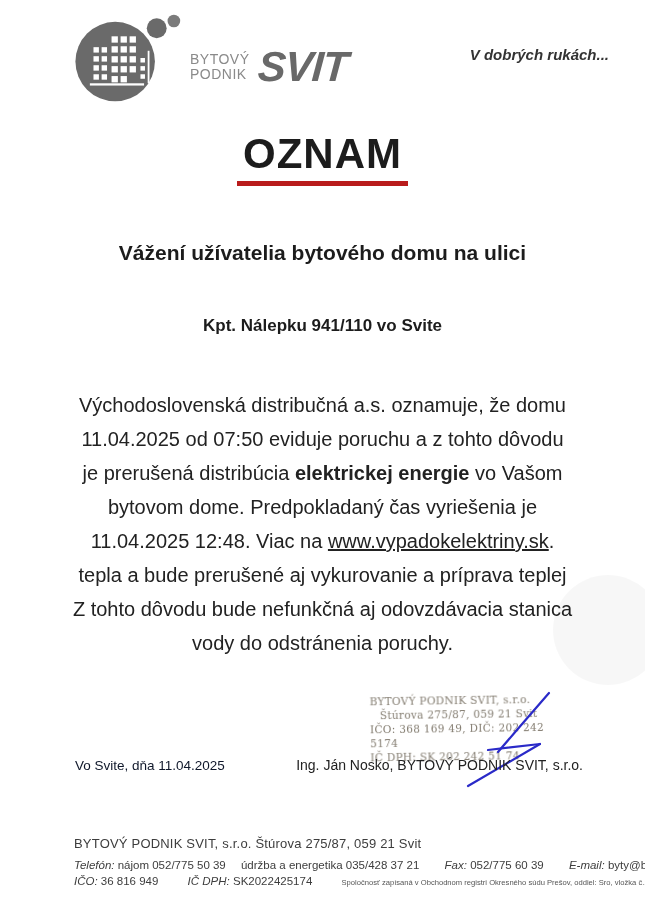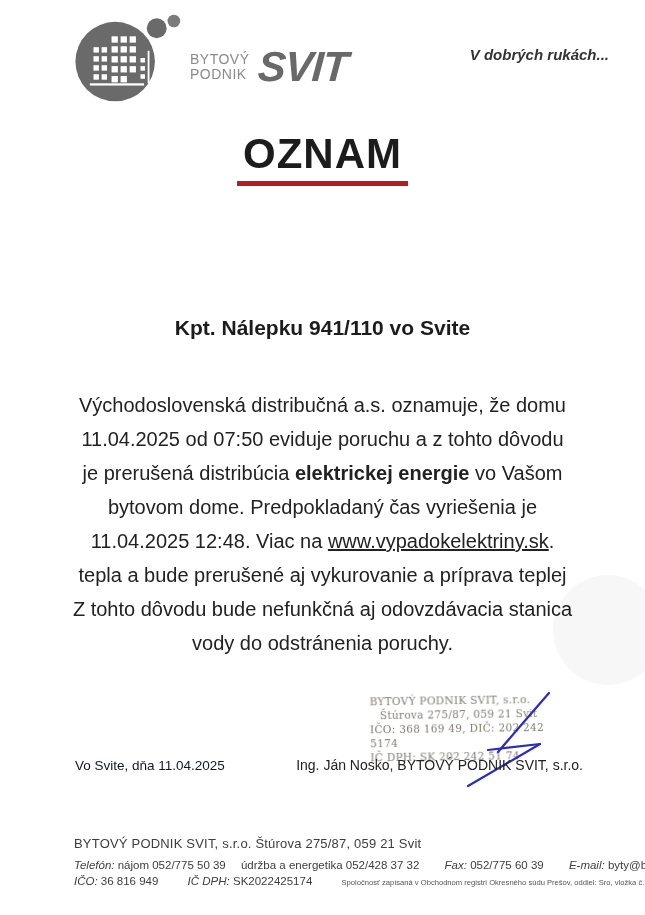--- a/index.html
+++ b/index.html
@@ -12,21 +12,21 @@
   .logo-icon{width:112px;height:92px;}
   .logo-text{display:flex;align-items:center;margin-left:8px;margin-top:18px;}
   .logo-lines{font-size:14px;line-height:15px;color:#8a8a8a;letter-spacing:.5px;font-weight:500;}
   .logo-brand{font-size:42px;font-weight:bold;font-style:italic;color:#696969;margin-left:8px;letter-spacing:-1px;transform:skewX(-4deg);}
   .tagline{position:absolute;top:46px;right:36px;font-size:15px;font-weight:bold;font-style:italic;color:#333;}
   
   .title{position:absolute;top:130px;left:0;width:100%;text-align:center;}
   .title span{display:inline-block;font-size:42px;font-weight:bold;letter-spacing:1px;border-bottom:5px solid #b91c1c;padding:0 6px 3px 6px;}
   
   .salutation{position:absolute;top:241px;left:0;width:100%;text-align:center;font-size:21px;font-weight:bold;}
-  .address{position:absolute;top:316px;left:0;width:100%;text-align:center;font-size:21px;font-weight:bold;}
+  .address{position:absolute;top:316px;left:0;width:100%;text-align:center;font-size:17px;font-weight:bold;}
   
   .body-text{position:absolute;top:388px;left:40px;width:565px;text-align:center;font-size:20px;line-height:34px;color:#222;}
   .body-text .b{font-weight:bold;}
   .body-text .lnk{text-decoration:underline;color:#222;cursor:pointer;}
   
   .stamp{position:absolute;top:693px;left:370px;width:190px;font-family:"DejaVu Serif","Liberation Serif",serif;
     font-size:10.5px;line-height:14px;color:rgba(125,118,105,.95);letter-spacing:.3px;transform:rotate(-.8deg);filter:blur(.2px);}
   .stamp div:nth-child(2){padding-left:10px;}
   
   .signature-svg{position:absolute;top:680px;left:440px;width:130px;height:115px;pointer-events:none;}
@@ -99,20 +99,21 @@
       </div>
       <div class="logo-brand">SVIT</div>
     </div>
   </div>
   <div class="tagline">V dobrých rukách...</div>
 
   <div class="title">
     <span>OZNAM</span>
   </div>
 
+  <div class="salutation">Vážení užívatelia bytového domu na ulici</div>
   <div class="address">Kpt. Nálepku 941/110 vo Svite</div>
 
   <div class="body-text">
     <div>Východoslovenská distribučná a.s. oznamuje, že domu</div>
     <div>11.04.2025 od 07:50 eviduje poruchu a z tohto dôvodu</div>
     <div><span>je prerušená distribúcia </span><span class="b">elektrickej energie</span><span> vo Vašom</span></div>
     <div>bytovom dome. Predpokladaný čas vyriešenia je</div>
     <div><span>11.04.2025 12:48. Viac na </span><span class="lnk">www.vypadokelektriny.sk</span><span>.</span></div>
     <div>tepla a bude prerušené aj vykurovanie a príprava teplej</div>
     <div>Z tohto dôvodu bude nefunkčná aj odovzdávacia stanica</div>
@@ -137,21 +138,21 @@
   </svg>
 
   <div class="signoff-date">Vo Svite, dňa 11.04.2025</div>
   <div class="signoff-name">Ing. Ján Nosko, BYTOVÝ PODNIK SVIT, s.r.o.</div>
 
   <div class="footer-line1">BYTOVÝ PODNIK SVIT, s.r.o. Štúrova 275/87,  059 21 Svit</div>
 
   <div class="footer-line2">
     <span class="lbl">Telefón:</span>
     <span>nájom 052/775 50 39</span><span class="gap-s"></span>
-    <span>údržba a energetika 052/428 37 32</span><span class="gap-m"></span>
+    <span>údržba a energetika 035/428 37 21</span><span class="gap-m"></span>
     <span class="lbl">Fax:</span>
     <span>052/775 60 39</span><span class="gap-m"></span>
     <span class="lbl">E-mail:</span>
     <span>byty@bpsvit.sk</span>
   </div>
 
   <div class="footer-line3">
     <span class="lbl">IČO:</span>
     <span>36 816 949</span><span class="gap-m"></span>
     <span class="lbl">IČ DPH:</span>

